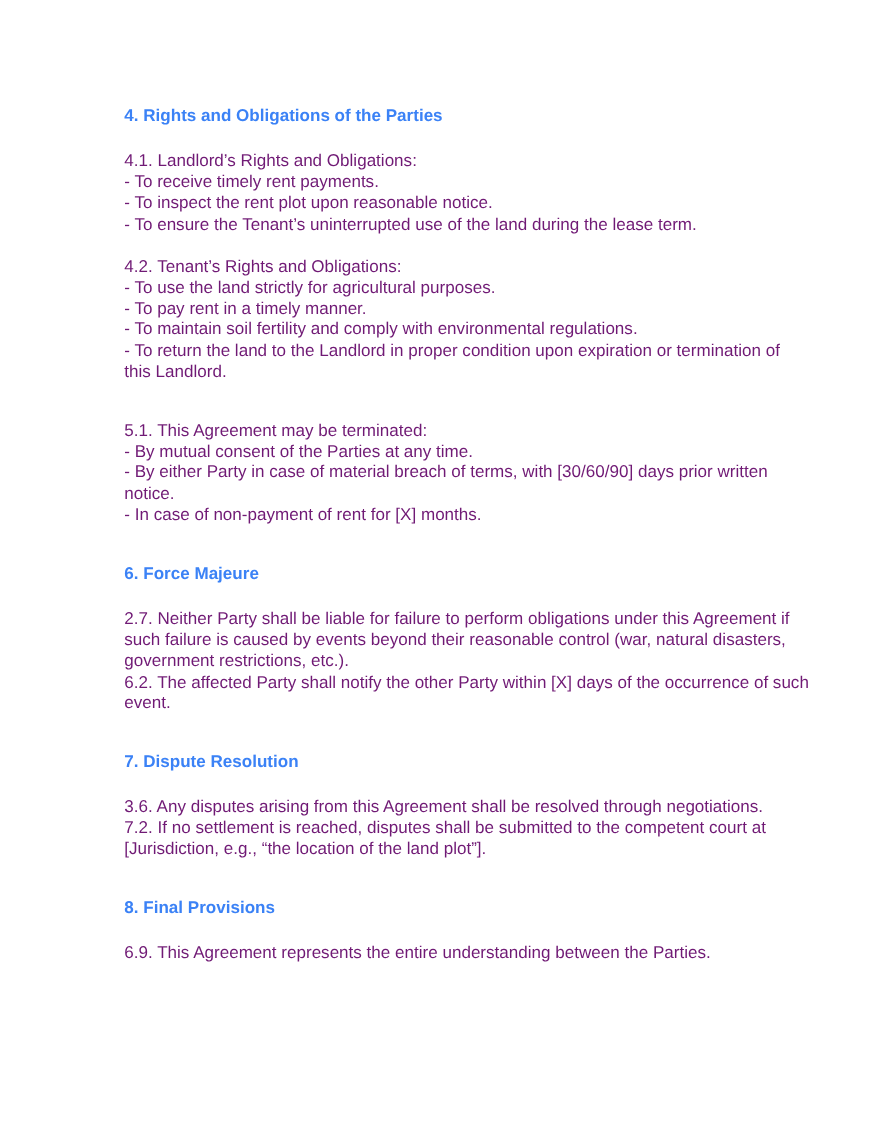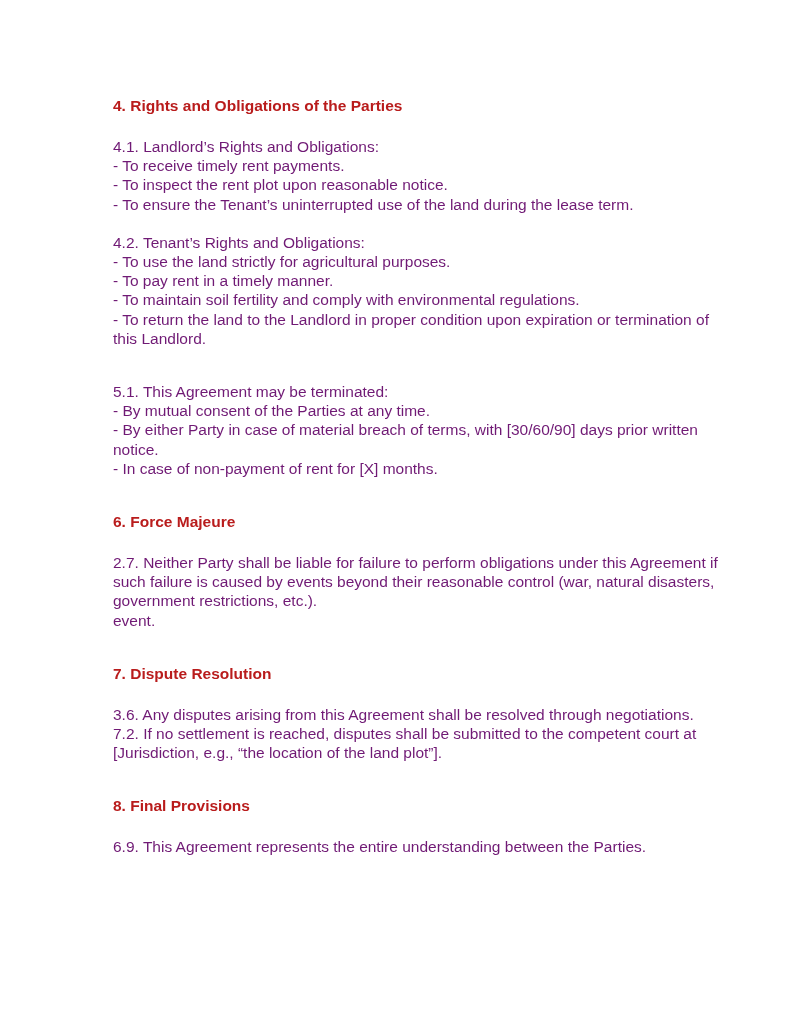--- a/index.html
+++ b/index.html
@@ -21,21 +21,21 @@
   }
   .doc-section + .doc-section {
     margin-top: 34px;
   }
   .heading {
     margin: 0;
     font-family: "Liberation Sans", sans-serif;
     font-weight: 700;
     font-size: 15.5px;
     line-height: 20px;
-    color: #b91c1c;
+    color: #3b82f6;
   }
   .block {
     margin-top: 21px;
     font-family: Liberation Sans, sans-serif;
     font-size: 15.5px;
     color: #701a75;
   }
   .block + .block {
     margin-top: 19px;
   }
@@ -77,20 +77,21 @@
         <div class="line">- In case of non-payment of rent for [X] months.</div>
       </div>
     </section>
 
     <section class="doc-section">
       <h2 class="heading">6. Force Majeure</h2>
       <div class="block">
         <div class="line">2.7. Neither Party shall be liable for failure to perform obligations under this Agreement if</div>
         <div class="line">such failure is caused by events beyond their reasonable control (war, natural disasters,</div>
         <div class="line">government restrictions, etc.).</div>
+        <div class="line">6.2. The affected Party shall notify the other Party within [X] days of the occurrence of such</div>
         <div class="line">event.</div>
       </div>
     </section>
 
     <section class="doc-section">
       <h2 class="heading">7. Dispute Resolution</h2>
       <div class="block">
         <div class="line">3.6. Any disputes arising from this Agreement shall be resolved through negotiations.</div>
         <div class="line">7.2. If no settlement is reached, disputes shall be submitted to the competent court at</div>
         <div class="line">[Jurisdiction, e.g., “the location of the land plot”].</div>

